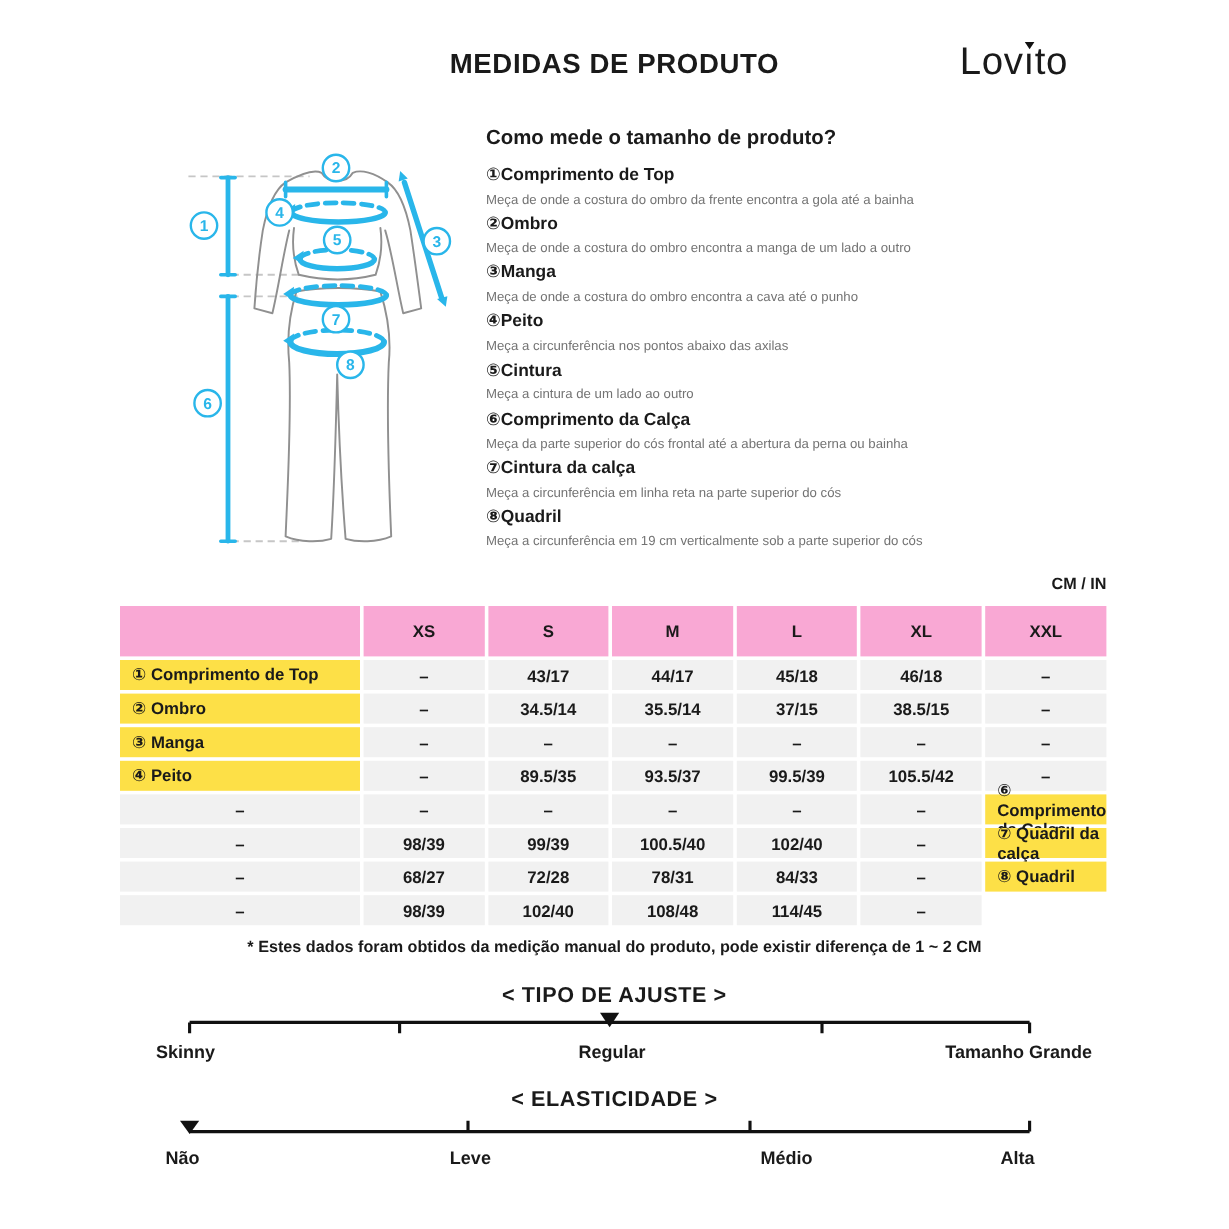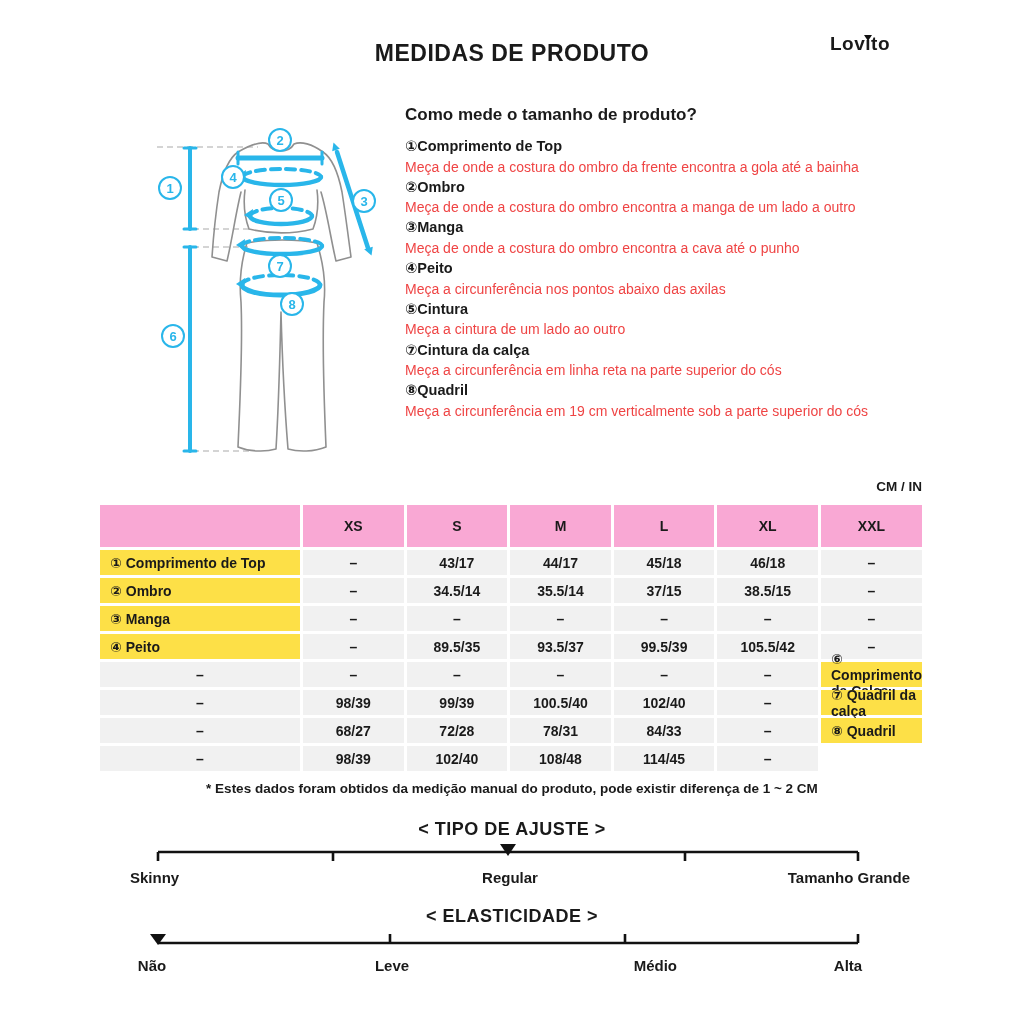--- a/index.html
+++ b/index.html
@@ -6,36 +6,36 @@
   body{
     width:1024px;height:1024px;position:relative;background:#ffffff;
     font-family:"Liberation Sans","DejaVu Sans",sans-serif;color:#1a1a1a;
     overflow:hidden;
   }
   .page-title{
     position:absolute;top:40px;left:0;width:100%;text-align:center;
     font-size:23px;font-weight:bold;letter-spacing:.5px;
   }
   .brand-logo{
-    position:absolute;top:33px;right:134px;font-size:19px;font-weight:bold;
+    position:absolute;top:33px;right:134px;font-size:32px;font-weight:normal;
     letter-spacing:.5px;
   }
   .logo-i{position:relative;}
   .logo-i .idot{
     position:absolute;left:50%;top:2px;transform:translateX(-50%);
     width:0;height:0;border-left:4px solid transparent;border-right:4px solid transparent;
     border-top:6px solid #111;
   }
   
   .diagram{position:absolute;left:140px;top:118px;}
   
   .guide{position:absolute;left:405px;top:105px;width:518px;}
   .guide-heading{font-size:17px;font-weight:bold;margin:0 0 11px 0;}
   .g-label{font-size:14.5px;font-weight:bold;line-height:20.5px;white-space:nowrap;}
-  .g-desc{font-size:14px;color:#ef4444;line-height:20.2px;white-space:nowrap;}
+  .g-desc{font-size:11px;color:#737373;line-height:20.2px;white-space:nowrap;}
   
   .unit-label{position:absolute;top:479px;right:102px;font-size:13.5px;font-weight:bold;}
   .size-table{
     position:absolute;left:100px;top:505px;width:822px;
     display:grid;grid-template-columns:200px repeat(6,1fr);gap:3px;
   }
   .cell{
     height:25px;display:flex;align-items:center;justify-content:center;
     font-size:14px;font-weight:bold;background:#f1f1f1;
   }
@@ -168,20 +168,24 @@
   </div>
   <div class="g-item">
     <div class="g-label"><span>④</span><span>Peito</span></div>
     <div class="g-desc">Meça a circunferência nos pontos abaixo das axilas</div>
   </div>
   <div class="g-item">
     <div class="g-label"><span>⑤</span><span>Cintura</span></div>
     <div class="g-desc">Meça a cintura de um lado ao outro</div>
   </div>
   <div class="g-item">
+    <div class="g-label"><span>⑥</span><span>Comprimento da Calça</span></div>
+    <div class="g-desc">Meça da parte superior do cós frontal até a abertura da perna ou bainha</div>
+  </div>
+  <div class="g-item">
     <div class="g-label"><span>⑦</span><span>Cintura da calça</span></div>
     <div class="g-desc">Meça a circunferência em linha reta na parte superior do cós</div>
   </div>
   <div class="g-item">
     <div class="g-label"><span>⑧</span><span>Quadril</span></div>
     <div class="g-desc">Meça a circunferência em 19 cm verticalmente sob a parte superior do cós</div>
   </div>
 </div>
 
 <div class="unit-label">CM / IN</div>

